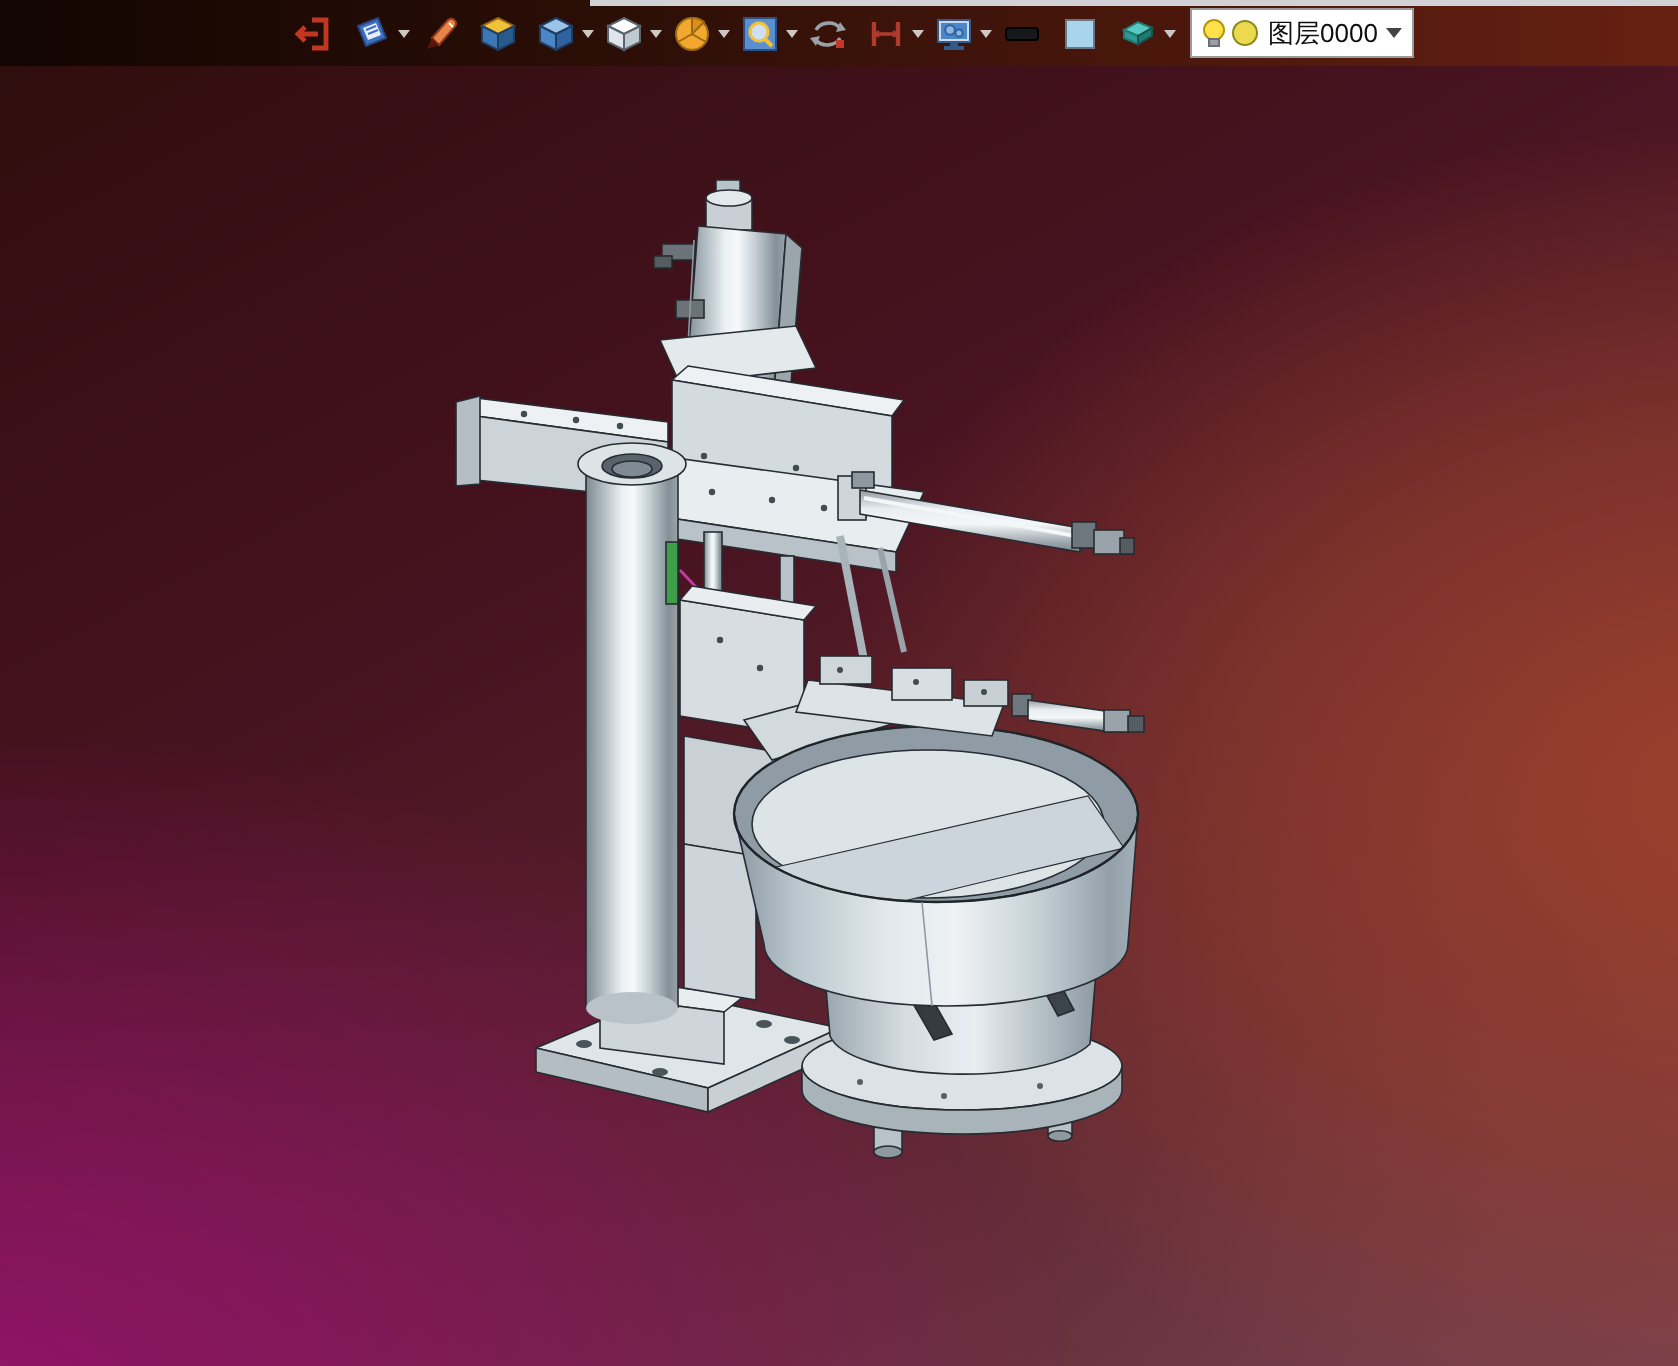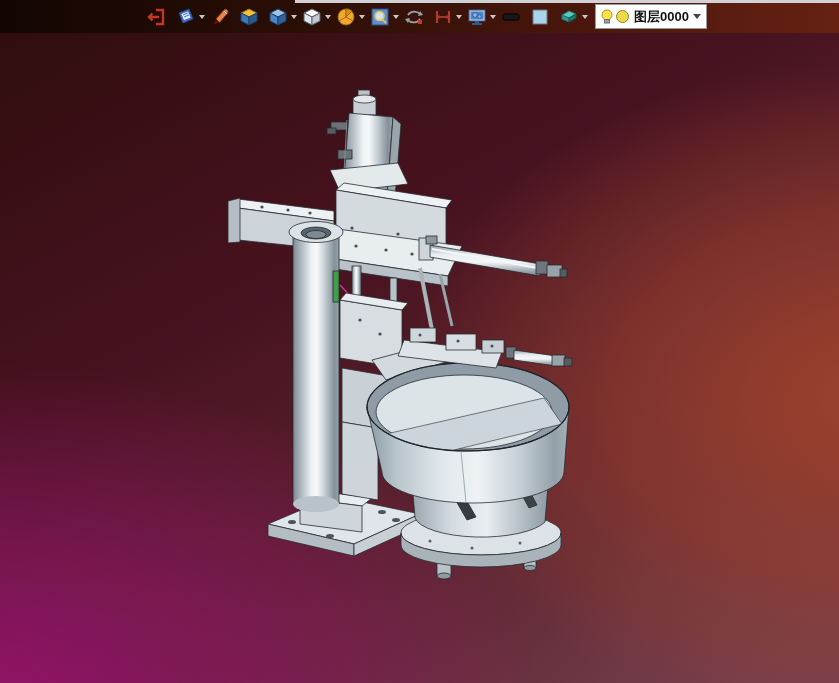--- a/index.html
+++ b/index.html
@@ -23,21 +23,21 @@
   .tbtn svg{display:block;}
   .dd{width:9px;height:22px;display:flex;align-items:center;justify-content:center;flex:0 0 auto;cursor:pointer;margin-right:3px;}
   .dd::after{content:"";display:block;width:0;height:0;border-left:3px solid transparent;border-right:3px solid transparent;border-top:4px solid #cfc8c2;}
   .sp{width:7px;flex:0 0 auto;}
   
   .combo{
     position:absolute;left:595px;top:4px;width:112px;height:25px;z-index:6;
     background:#ffffff;border:1px solid #9a9a9a;box-sizing:border-box;
     display:flex;align-items:center;padding:0 3px;cursor:pointer;
   }
-  .combo .txt{font-size:13px;color:#111;margin-left:4px;white-space:nowrap;font-weight:bold;}
+  .combo .txt{font-size:13px;color:#111;margin-left:4px;white-space:nowrap;}
   .combo .arrow{margin-left:auto;width:12px;display:flex;justify-content:center;}
   .combo .arrow::after{content:"";width:0;height:0;border-left:4px solid transparent;border-right:4px solid transparent;border-top:5px solid #444;}
   
   .viewport{position:absolute;left:0;top:0;width:839px;height:683px;z-index:1;}
 </style>
 </head>
 <body>
 
 <div class="viewport">
 <svg width="839" height="683" viewBox="0 0 839 683">

